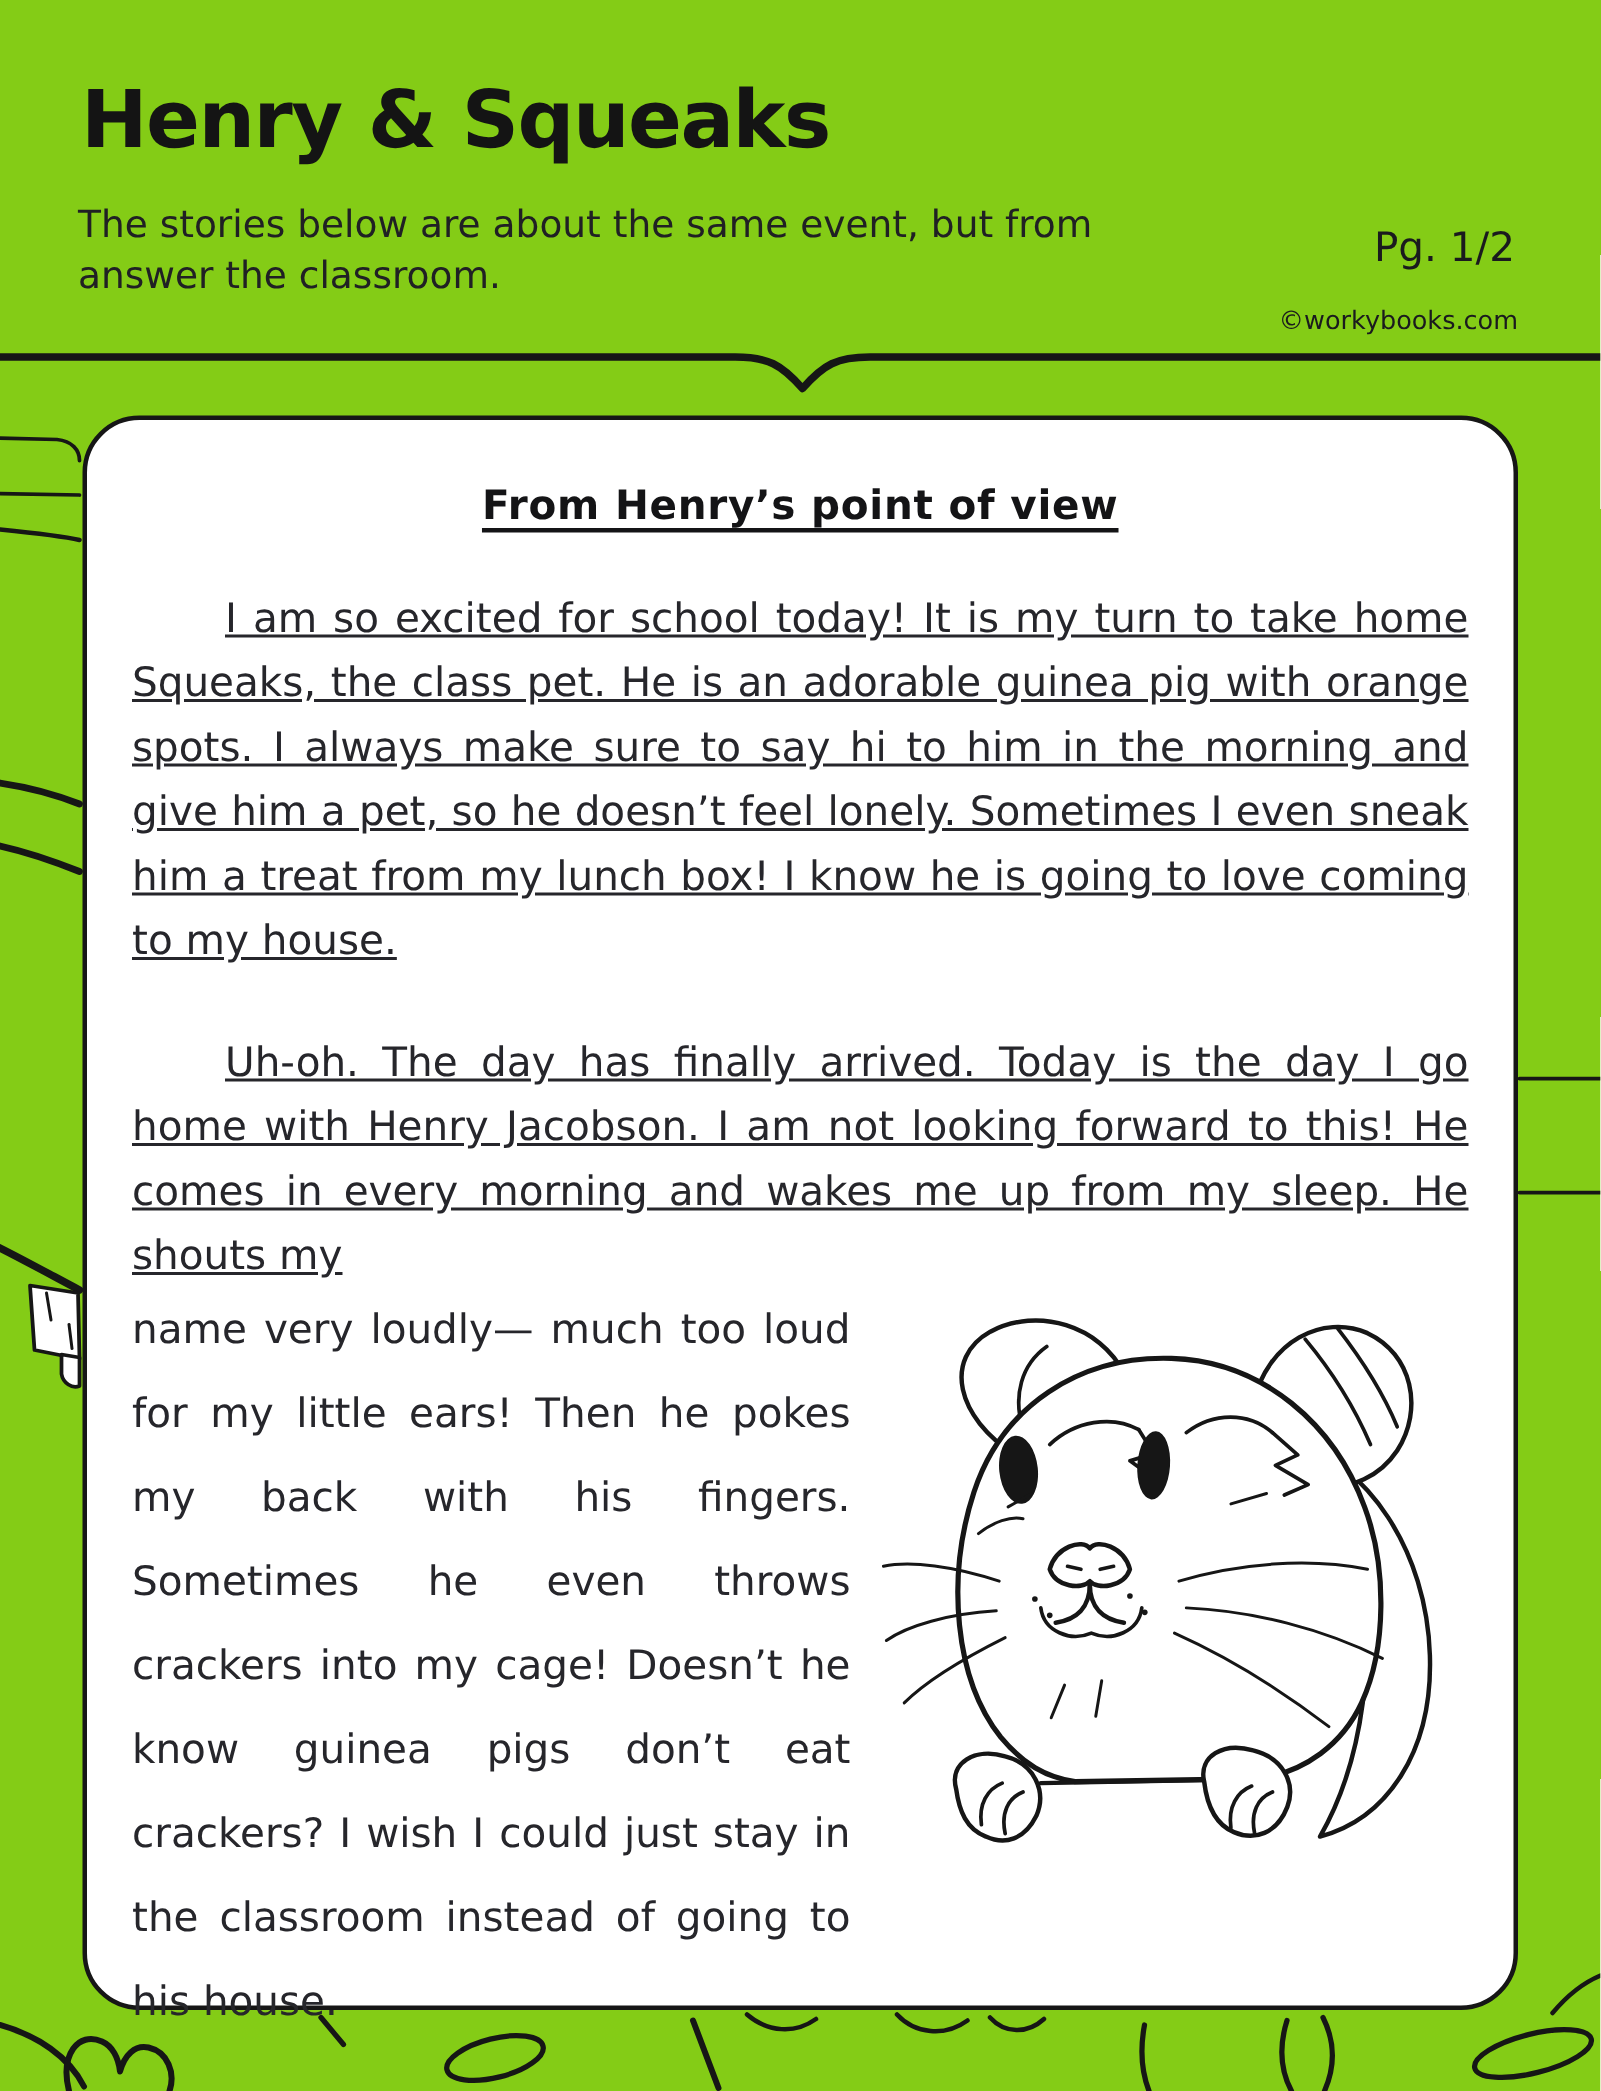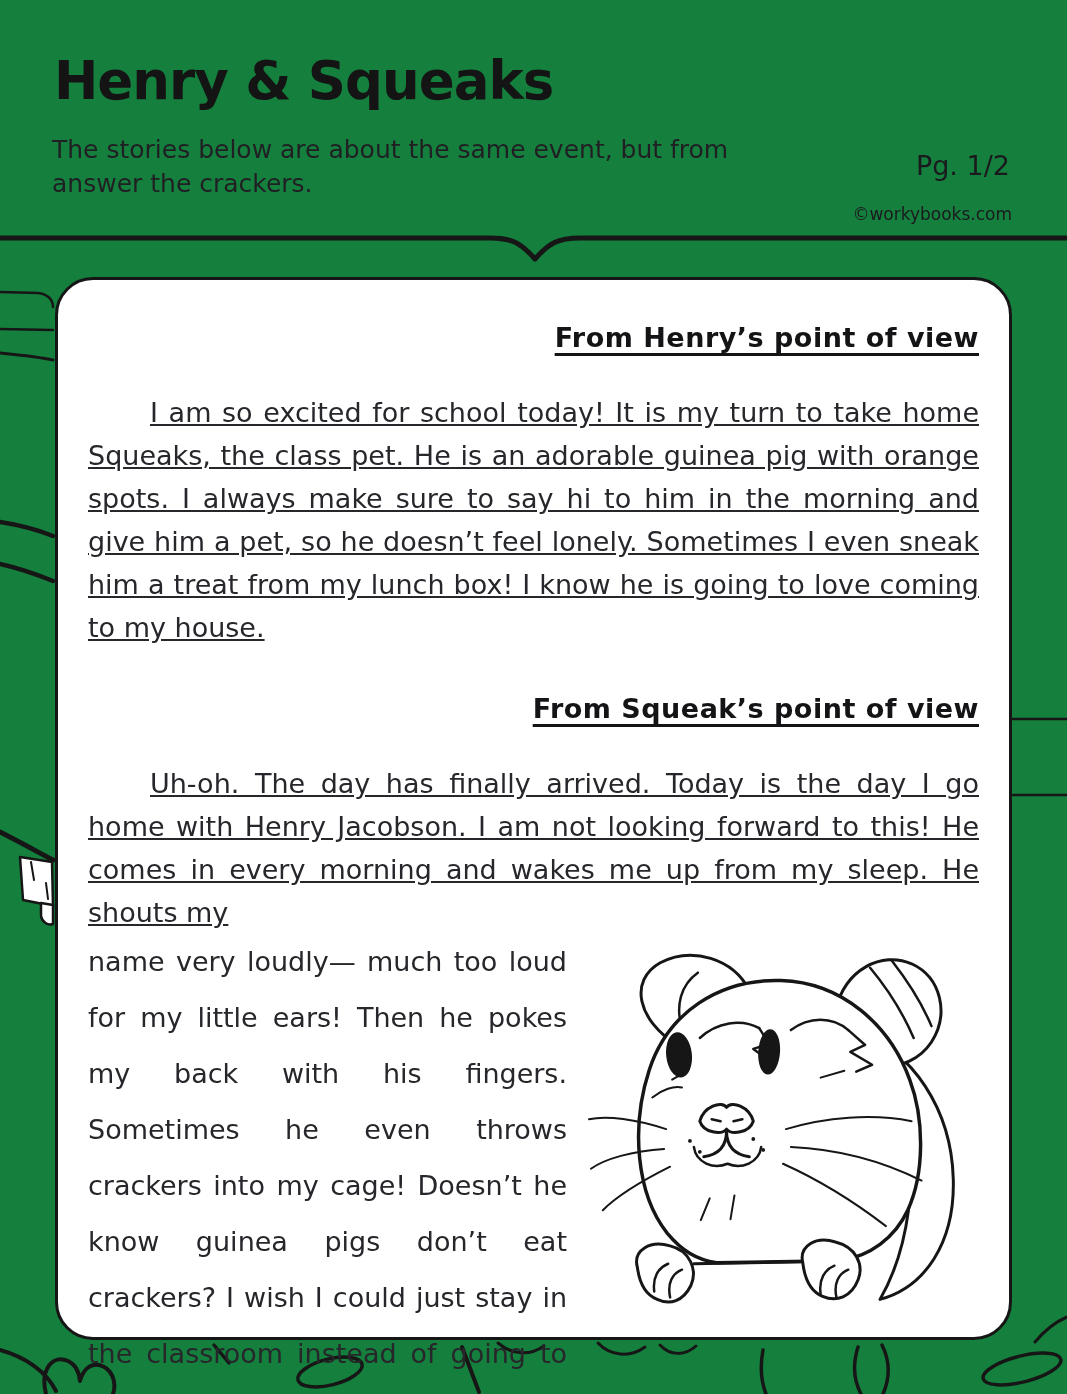--- a/index.html
+++ b/index.html
@@ -1,17 +1,17 @@
 <!DOCTYPE html>
 <html><head>
 <meta charset="utf-8">
 <style>
   html,body { margin:0; padding:0; background:#ffffff; }
   .page {
-    position:relative; width:1067px; height:1394px; background:#15803d;
+    position:relative; width:1067px; height:1394px; background:#84cc16;
     font-family:"DejaVu Sans","Liberation Sans",sans-serif; color:#26262b;
     overflow:hidden;
   }
   .title {
     position:absolute; left:54px; top:50px;
     font-size:53px; font-weight:bold; color:#141414; letter-spacing:-1px;
     white-space:nowrap;
   }
   .instructions {
     position:absolute; left:52px; top:133px;
@@ -27,21 +27,21 @@
   }
   svg.decor {
     position:absolute; left:0; top:0; width:1067px; height:1394px; z-index:0;
   }
   .main-box {
     position:absolute; left:55px; top:277px; width:957px; height:1063px;
     box-sizing:border-box; background:#ffffff;
     border:3px solid #161616; border-radius:38px;
     padding:34px 30px 0 30px; z-index:1;
   }
-  .story-heading-row { text-align:right; margin-top:8px; }
+  .story-heading-row { text-align:center; margin-top:8px; }
   .story-heading {
     display:inline-block; font-size:27px; font-weight:bold; color:#141416;
     text-decoration:underline; text-decoration-thickness:2.5px; text-underline-offset:6px;
     letter-spacing:0.5px;
   }
   .story-text {
     font-size:27px; line-height:43px; text-align:justify;
     margin:38px 0 0 0; text-indent:62px; color:#26262b;text-decoration:underline;
   }
   .h2-row { margin-top:44px; }
@@ -91,35 +91,32 @@
     <path class="lineart" stroke-width="3.5" d="M763 1350 C760 1366 761 1381 766 1394"></path>
     <path class="lineart" stroke-width="3.5" d="M858 1347 C853 1363 853 1379 861 1394"></path>
     <path class="lineart" stroke-width="3.5" d="M882 1345 C890 1361 890 1378 883 1394"></path>
     <ellipse class="lineart" stroke-width="3.5" cx="1022" cy="1369" rx="40" ry="13" transform="rotate(-14 1022 1369)"></ellipse>
     <path class="lineart" stroke-width="3" d="M1035 1342 C1045 1330 1055 1322 1067 1317"></path>
   </svg>
 
   <div class="title">Henry &amp; Squeaks</div>
   <div class="instructions">
     <div>The stories below are about the same event, but from</div>
-    <div>answer the crackers.</div>
+    <div>answer the classroom.</div>
   </div>
   <div class="page-label">Pg. 1/2</div>
   <div class="copyright">©workybooks.com</div>
 
   <div class="main-box">
 
     <div class="story-heading-row">
       <span class="story-heading">From Henry’s point of view</span>
     </div>
     <p class="story-text">I am so excited for school today! It is my turn to take home Squeaks, the class pet. He is an adorable guinea pig with orange spots. I always make sure to say hi to him in the morning and give him a pet, so he doesn’t feel lonely. Sometimes I even sneak him a treat from my lunch box! I know he is going to love coming to my house.</p>
 
-    <div class="story-heading-row h2-row">
-      <span class="story-heading">From Squeak’s point of view</span>
-    </div>
     <p class="story-text">Uh-oh. The day has finally arrived. Today is the day I go home with Henry Jacobson. I am not looking forward to this! He comes in every morning and wakes me up from my sleep. He shouts my</p>
 
     <div class="story2-body">
       <div class="pig-figure">
         <svg viewBox="0 0 400 380" width="396" height="378" xmlns="http://www.w3.org/2000/svg" aria-hidden="true">
 
           <path class="lineart-fill" stroke-width="3" d="M280 85 C332 100 372 160 374 230 C376 295 345 340 300 352 C330 300 338 225 326 170 C316 125 298 100 280 85 Z"></path>
 
           <path class="lineart-fill" stroke-width="3" d="M95 95 C55 70 46 30 78 12 C110 -5 152 8 168 40 C150 38 130 48 118 64 C108 80 100 88 95 95 Z"></path>
           <path class="lineart" stroke-width="2.5" d="M100 78 C93 55 99 34 116 22"></path>

